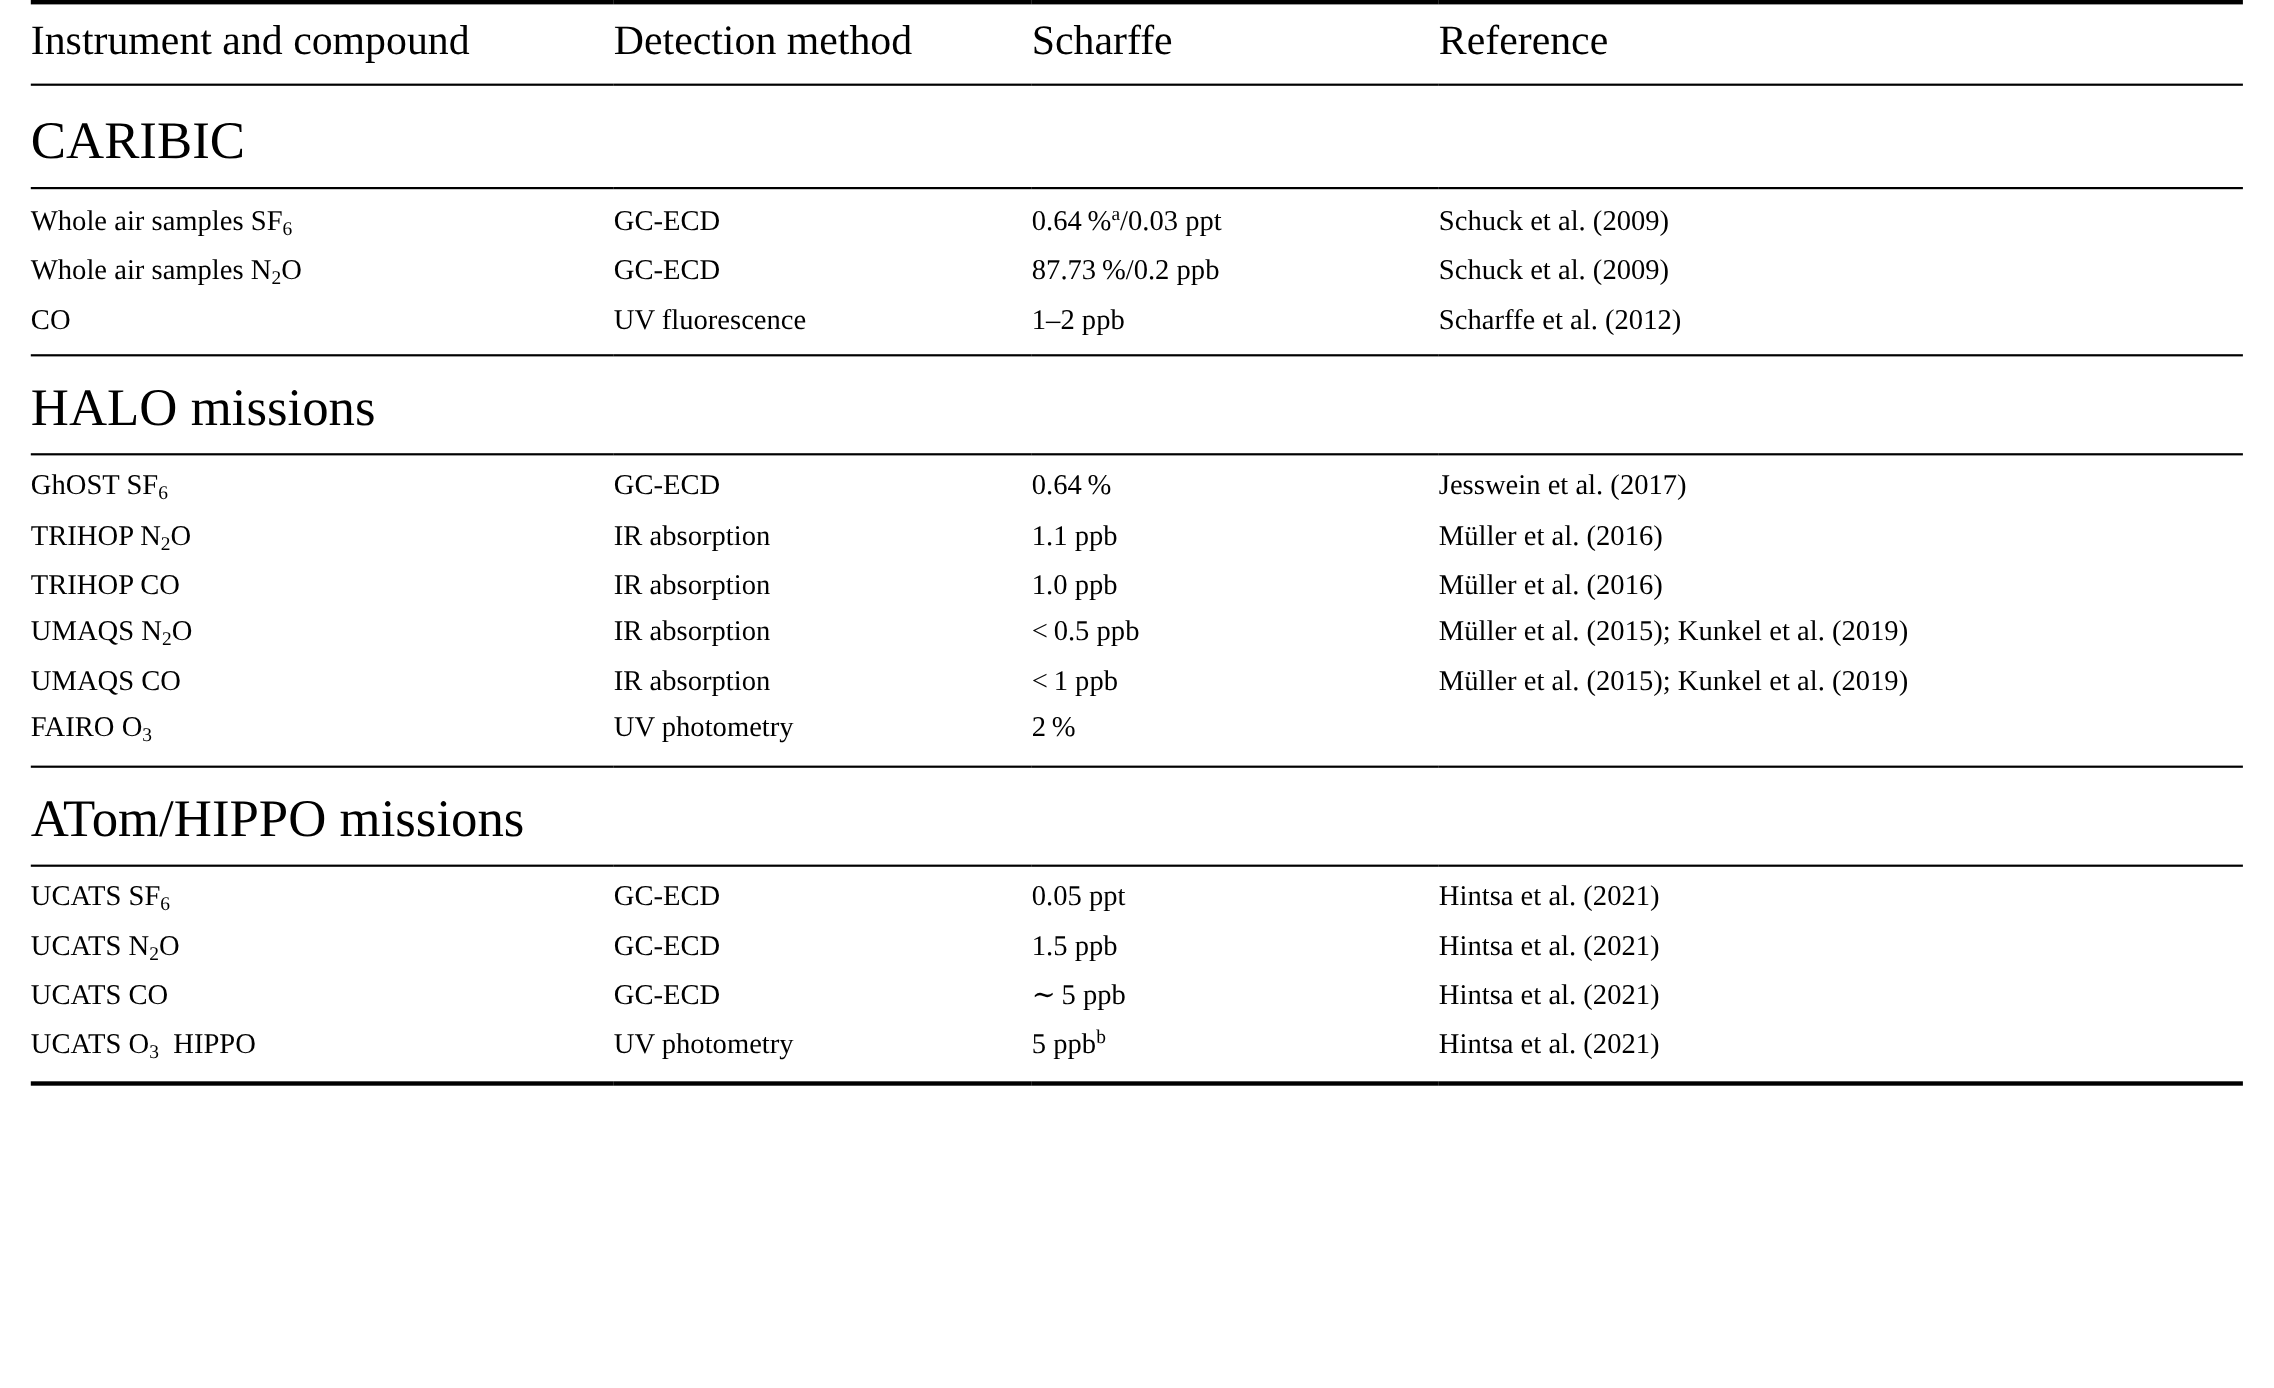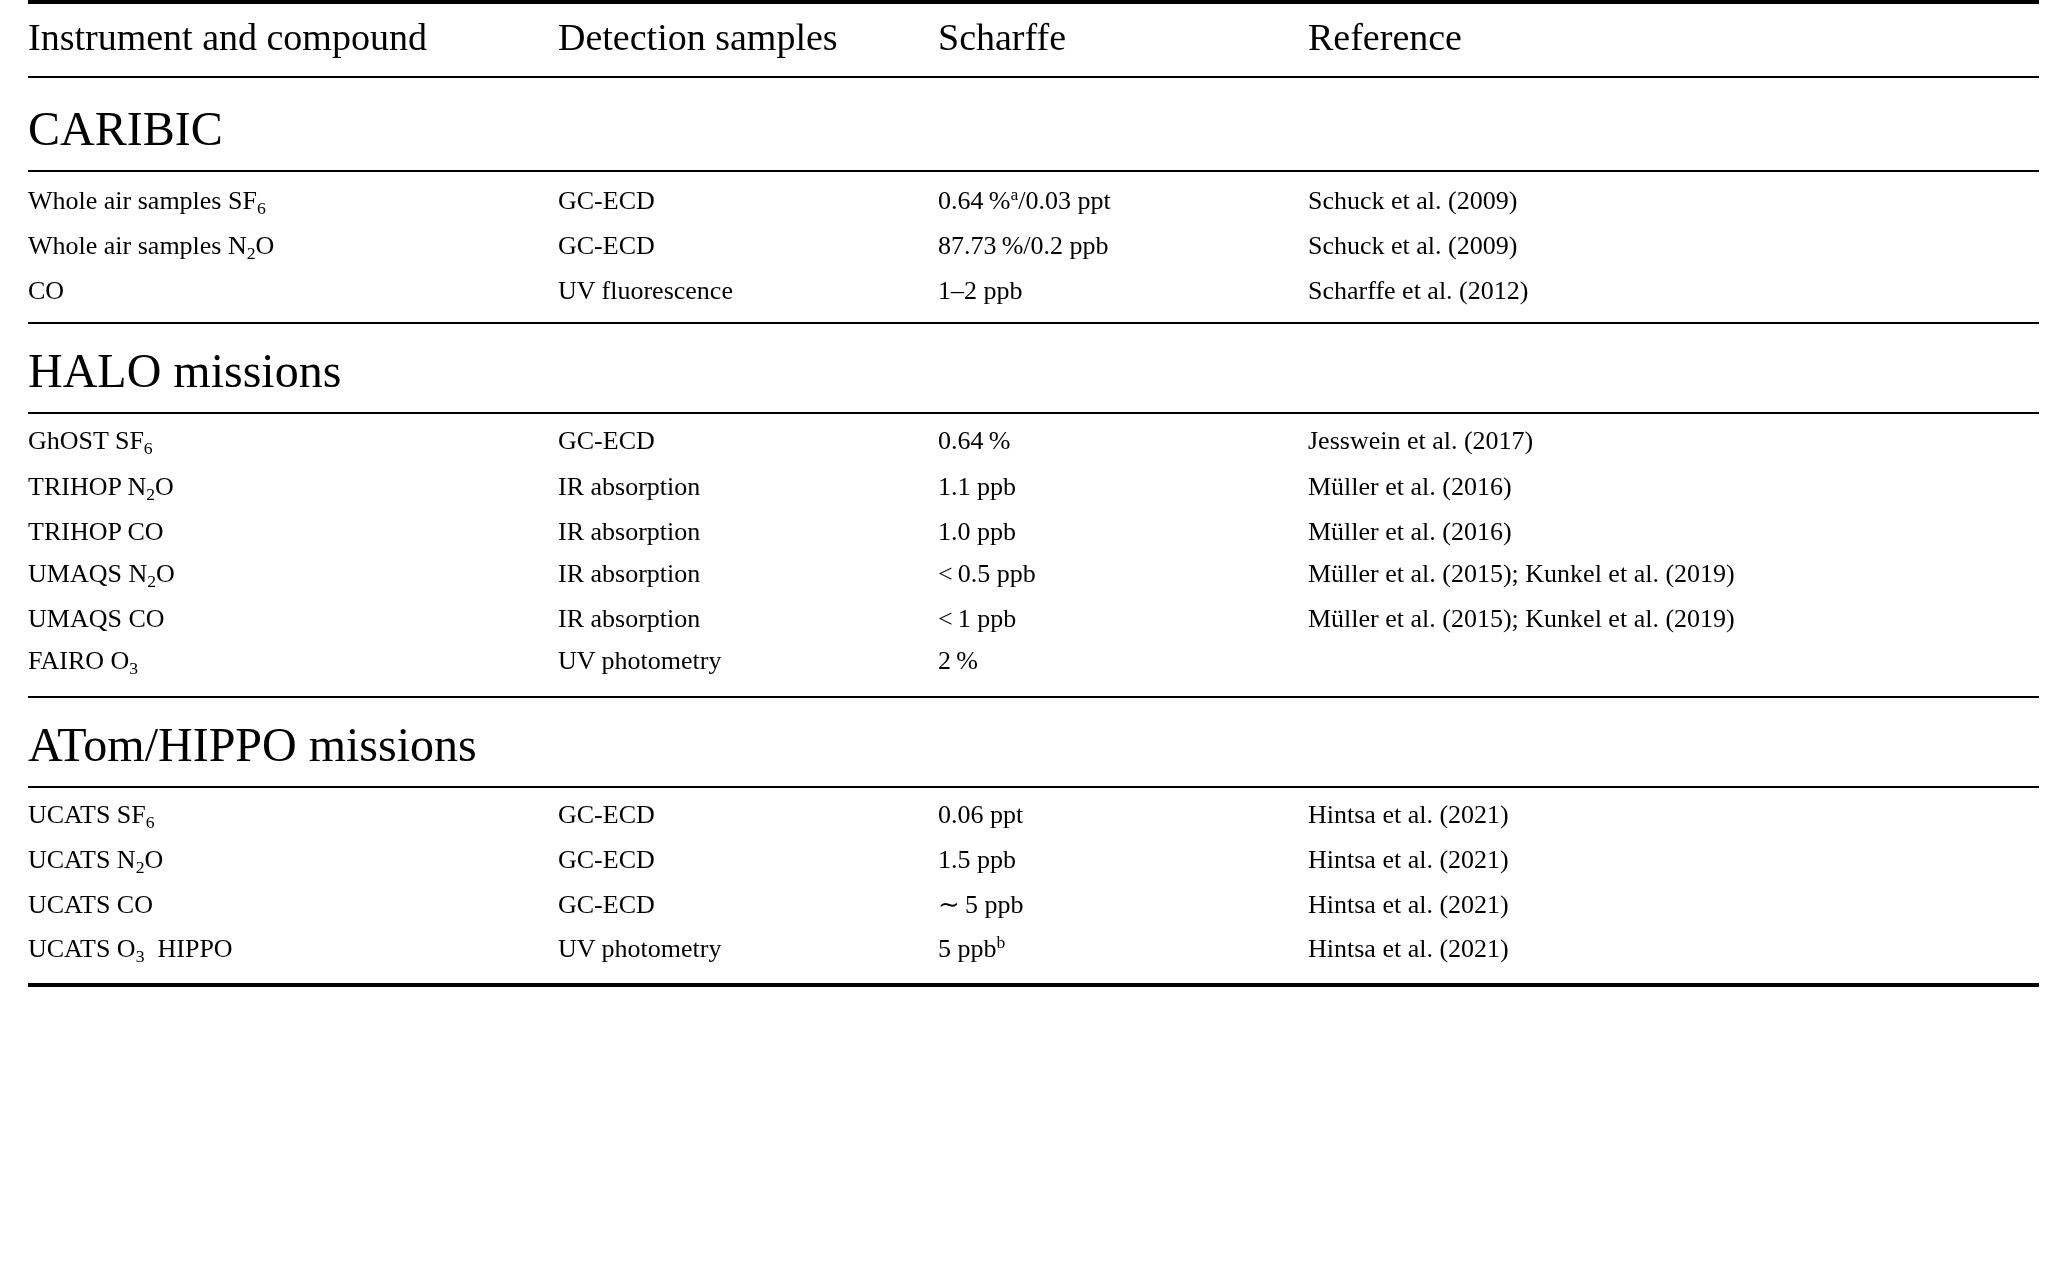--- a/index.html
+++ b/index.html
@@ -84,21 +84,21 @@
         <col class="c2">
         <col class="c3">
         <col class="c4">
     </colgroup>
     <tbody>
       <tr class="rule-row">
           <td class="rule-thick" colspan="4"></td>
         </tr>
       <tr class="header-row">
         <th>Instrument and compound</th>
-        <th>Detection samples</th>
+        <th>Detection method</th>
         <th>Scharffe</th>
         <th>Reference</th>
       </tr>
       <tr class="rule-row">
           <td class="rule-thin" colspan="4"></td>
         </tr>
       <tr class="spacer-sm">
           <td colspan="4"></td>
         </tr>
 
@@ -202,21 +202,21 @@
       <tr class="rule-row">
           <td class="rule-thin" colspan="4"></td>
         </tr>
       <tr class="spacer-xs">
           <td colspan="4"></td>
         </tr>
 
       <tr class="data-row">
         <td>UCATS SF<sub>6</sub></td>
         <td>GC-ECD</td>
-        <td>0.06 ppt</td>
+        <td>0.05 ppt</td>
         <td>Hintsa et al. (2021)</td>
       </tr>
       <tr class="data-row">
         <td>UCATS N<sub>2</sub>O</td>
         <td>GC-ECD</td>
         <td>1.5 ppb</td>
         <td>Hintsa et al. (2021)</td>
       </tr>
       <tr class="data-row">
         <td>UCATS CO</td>

